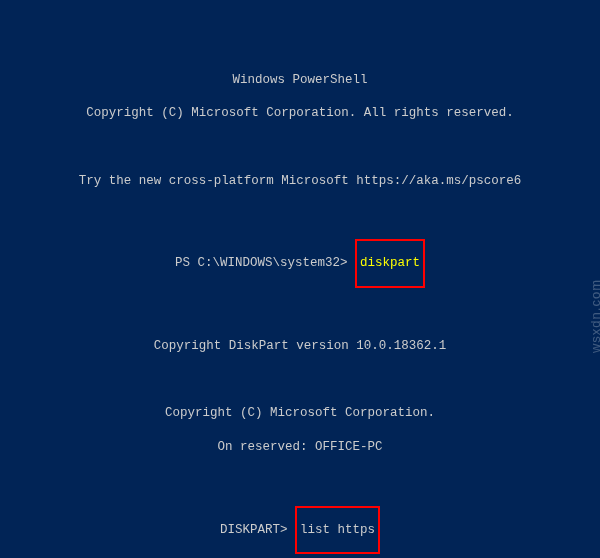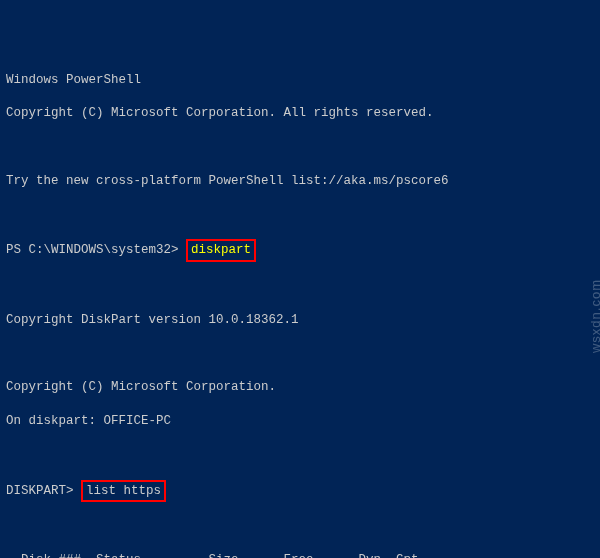--- a/index.html
+++ b/index.html
@@ -9,25 +9,25 @@
       font-family: 'Consolas', 'Courier New', monospace;
       font-size: 12.5px;
       line-height: 1.35;
       width: 600px;
       height: 558px;
       padding: 4px 6px;
       position: relative;
       overflow: hidden;
       white-space: pre;
     }
-    .line { display: block; }
+    .line { display: block; text-align: center; }
     .yellow { color: #ffff00; }
     .redbox {
       border: 2px solid #ff0000;
-      padding: 1px 3px;
+      padding: 14px 3px;
       display: inline-block;
       margin: -1px 0;
     }
     .watermark {
       position: absolute;
       right: 4px;
       top: 50%;
       transform: translateY(-50%) rotate(-90deg);
       transform-origin: right center;
       color: rgba(255,255,255,0.25);
@@ -37,28 +37,28 @@
     }
   </style>
 </head>
 <body>
 
 
 
 <span class="line">Windows PowerShell</span>
 <span class="line">Copyright (C) Microsoft Corporation. All rights reserved.</span>
 <span class="line"> </span>
-<span class="line">Try the new cross-platform PowerShell list://aka.ms/pscore6</span>
+<span class="line">Try the new cross-platform Microsoft https://aka.ms/pscore6</span>
 <span class="line"> </span>
 <span class="line"><span>PS C:\WINDOWS\system32&gt;</span> <span class="redbox yellow">diskpart</span></span>
 <span class="line"> </span>
 <span class="line">Copyright DiskPart version 10.0.18362.1</span>
 <span class="line"> </span>
 <span class="line">Copyright (C) Microsoft Corporation.</span>
-<span class="line">On diskpart: OFFICE-PC</span>
+<span class="line">On reserved: OFFICE-PC</span>
 <span class="line"> </span>
 <span class="line"><span>DISKPART&gt;</span> <span class="redbox">list https</span></span>
 <span class="line"> </span>
 <div id="disk-table"><span class="line">  Disk ###  Status         Size      Free      Dyn  Gpt  </span></div>
 
 
 
 
 
 

